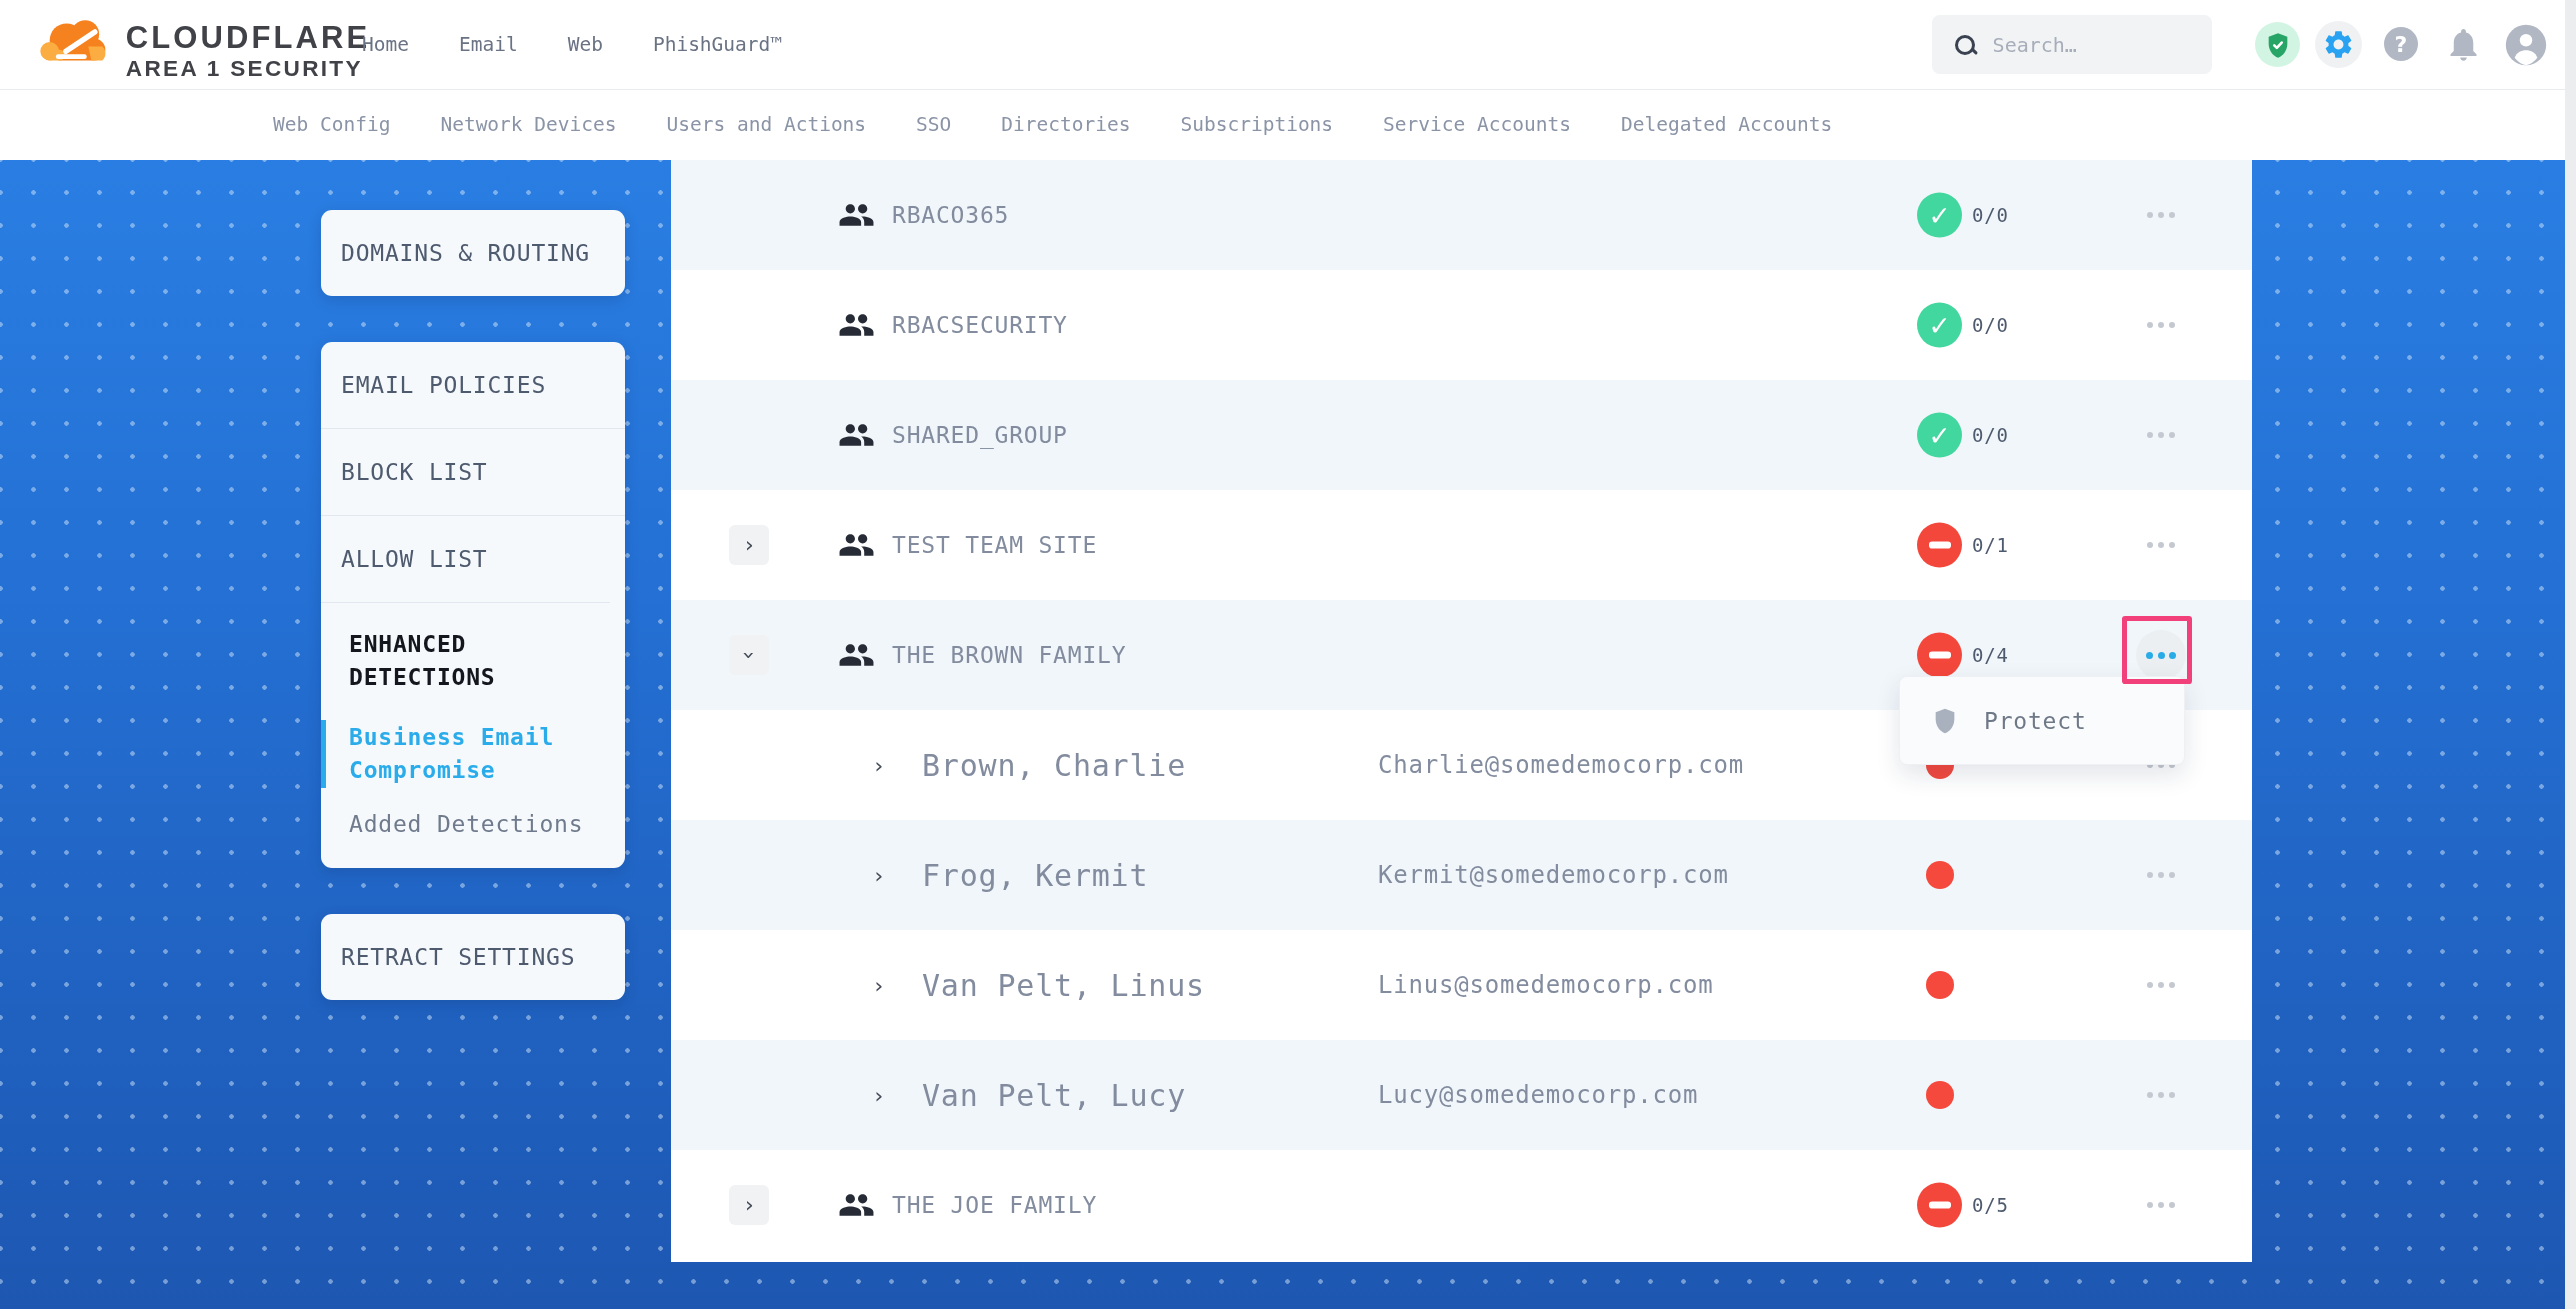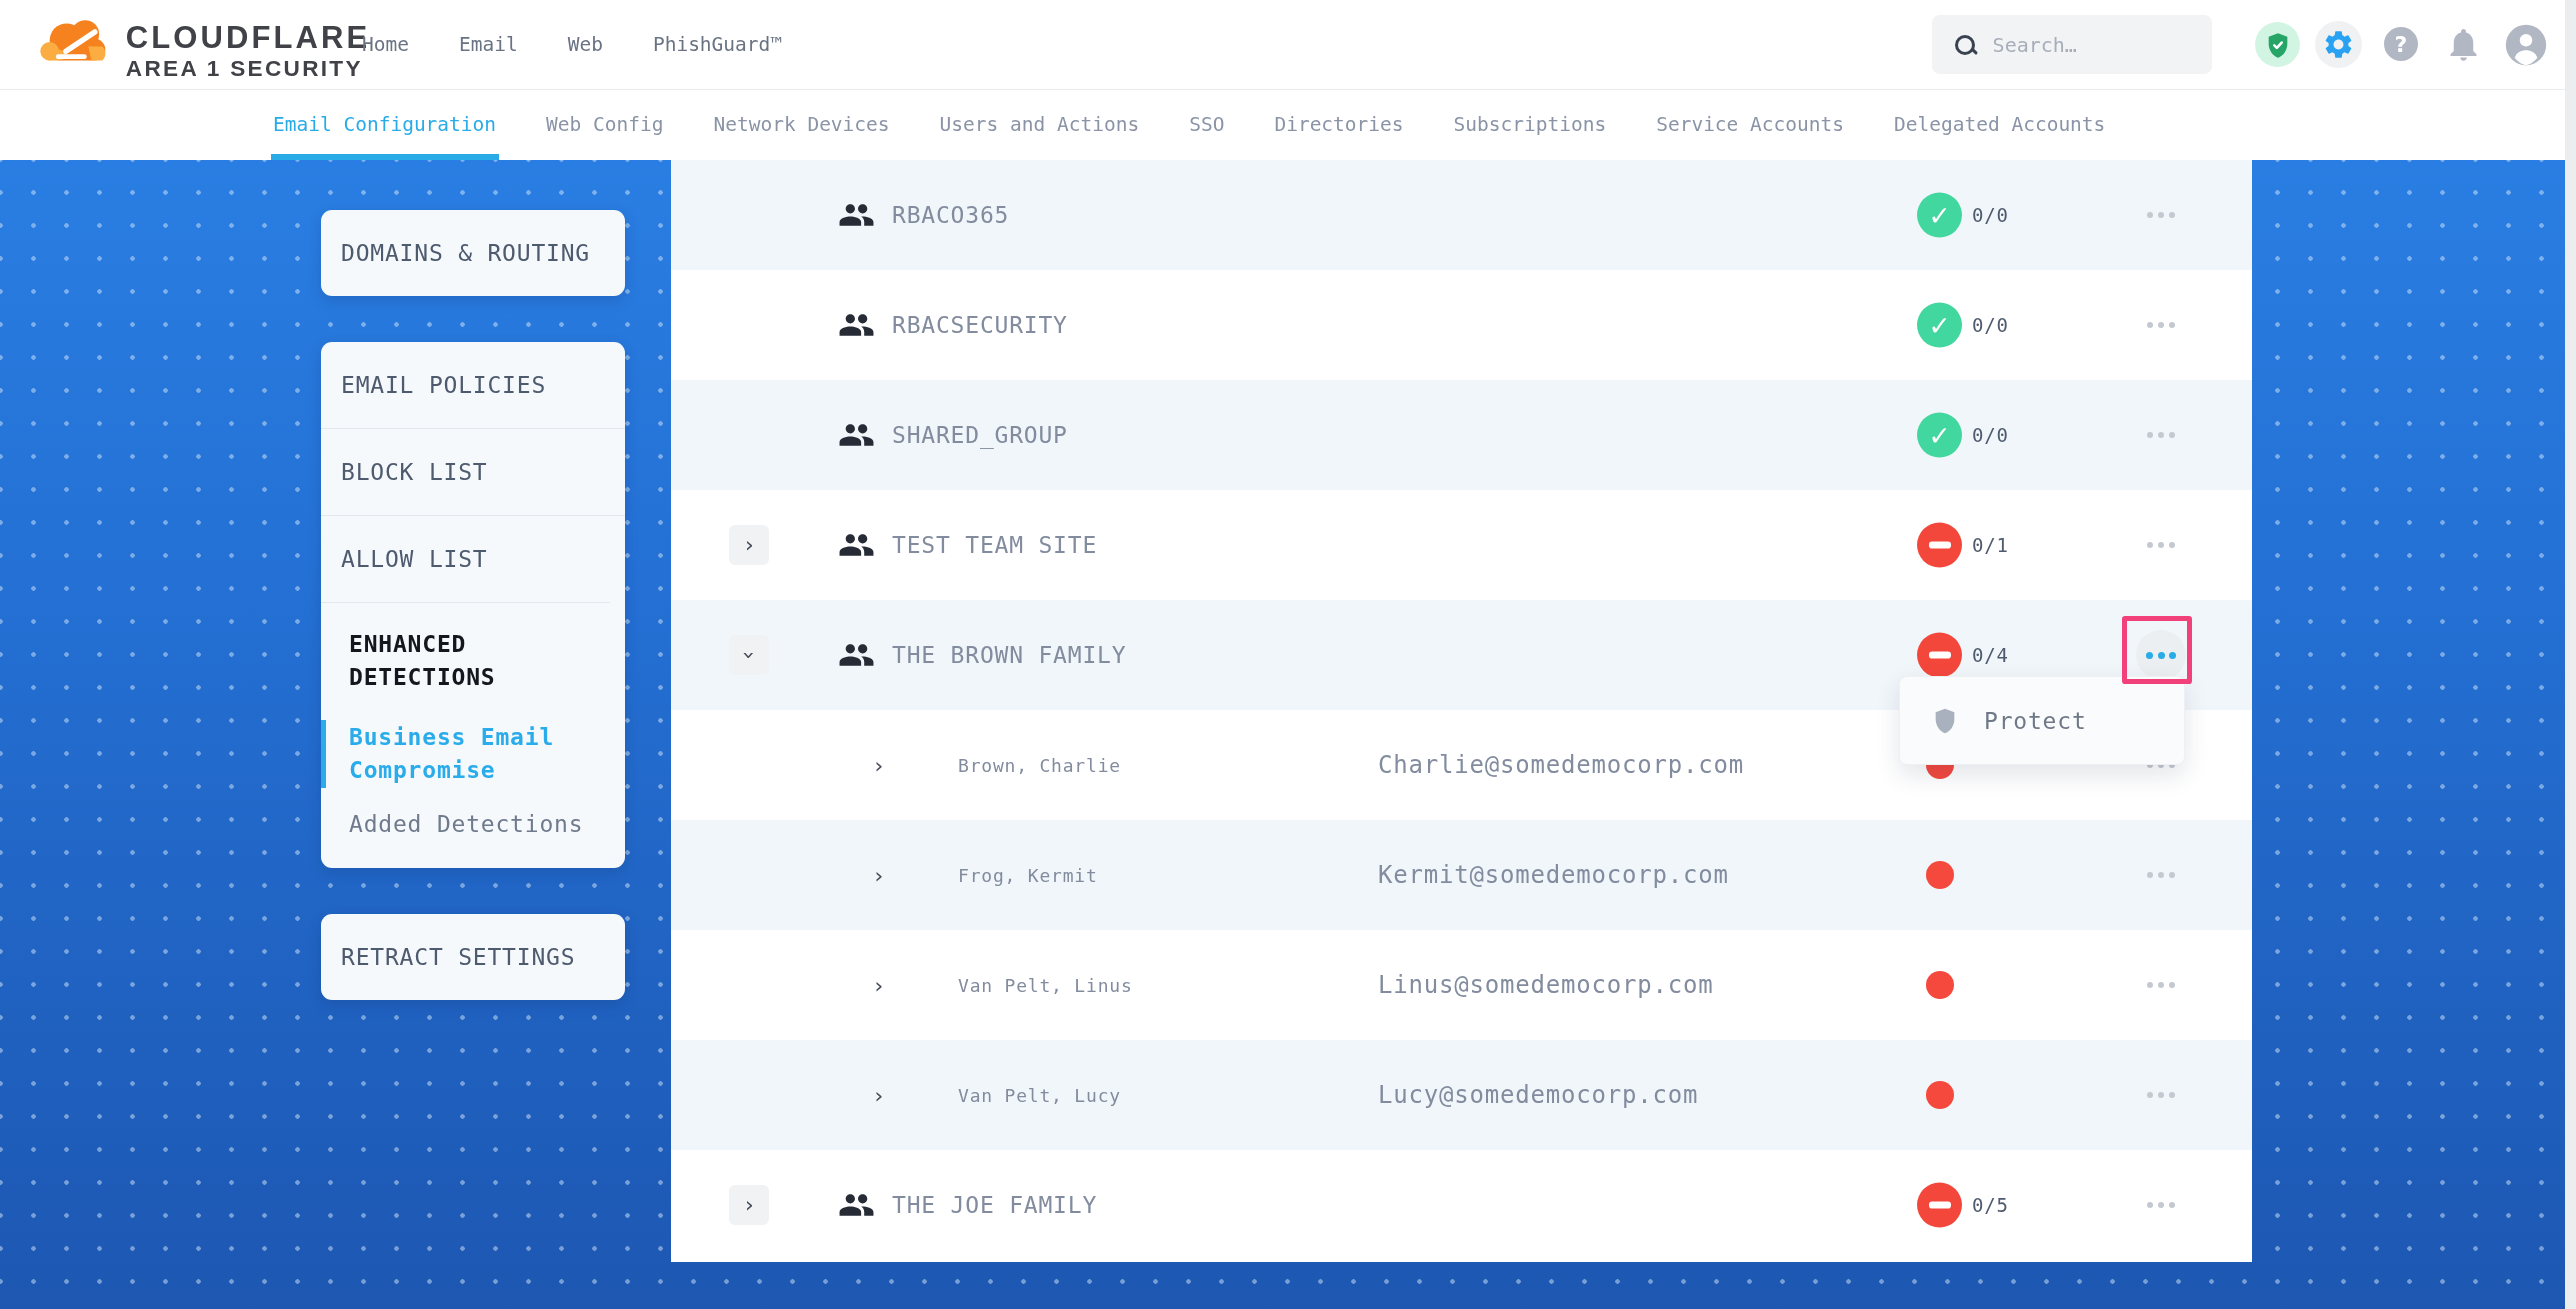--- a/index.html
+++ b/index.html
@@ -63,21 +63,21 @@
   .row.alt{background:#f1f6fa;}
   .row .cell{position:absolute;top:50%;transform:translateY(-50%);}
   .expand-btn{left:58px;width:40px;height:40px;background:#f0f2f3;border-radius:6.2px;
     display:flex;align-items:center;justify-content:center;cursor:pointer;}
   .expand-btn .chev{font-size:22px;color:#454c58;line-height:1;}
   .expand-btn .chev.down{display:inline-block;transform:rotate(90deg);}
   .group-icon{left:167px;width:37px;height:37px;}
   .group-icon svg{width:37px;height:37px;fill:#262b36;}
   .gname{left:221px;font-size:23px;color:#828c9e;letter-spacing:0.8px;white-space:nowrap;}
   .pcaret{left:201px;font-size:22px;color:#454c58;}
-  .pname{left:251px;font-size:18px;color:#828c9e;letter-spacing:0.8px;white-space:nowrap;margin-left:36px;}
+  .pname{left:251px;font-size:30px;color:#828c9e;letter-spacing:0.8px;white-space:nowrap;}
   .pemail{left:707px;font-size:24px;color:#828c9e;letter-spacing:0.8px;white-space:nowrap;}
   .badge{left:1246px;width:45px;height:45px;border-radius:50%;display:flex;align-items:center;justify-content:center;}
   .badge-check{background:#41d79e;}
   .badge-check span{color:#fff;font-size:26.5px;font-weight:bold;font-family:"DejaVu Sans",sans-serif;}
   .badge-minus{background:#f4473c;}
   .badge-minus i{display:block;width:22px;height:6.2px;border-radius:3.1px;background:#fff;}
   .sdot{left:1255px;width:28px;height:28px;border-radius:50%;background:#f5493e;}
   .count{left:1301px;font-size:19px;color:#4e5a6e;letter-spacing:0.8px;}
   .kebab{left:1465px;width:50px;height:50px;border-radius:50%;display:flex;align-items:center;
     justify-content:center;gap:4.7px;cursor:pointer;}
@@ -151,21 +151,20 @@
     <div class="hicon user-badge">
       <svg viewBox="0 0 24 24" width="44" height="44">
           <circle cx="12" cy="12" r="11" fill="#b1b8c4"></circle>
           <circle cx="12" cy="9.4" r="3.4" fill="#fff"></circle>
           <path d="M5.8 18.9c1.1-2.9 3.5-4.1 6.2-4.1s5.1 1.2 6.2 4.1A10.9 10.9 0 0 1 12 23a10.9 10.9 0 0 1-6.2-4.1z" fill="#fff"></path>
         </svg>
     </div>
   </div>
 
   <div class="tabbar" id="tabbar">
-      <div class="tab active">Email Configuration</div>
       <div class="tab">Web Config</div>
       <div class="tab">Network Devices</div>
       <div class="tab">Users and Actions</div>
       <div class="tab">SSO</div>
       <div class="tab">Directories</div>
       <div class="tab">Subscriptions</div>
       <div class="tab">Service Accounts</div>
       <div class="tab">Delegated Accounts</div>
     </div>
 

